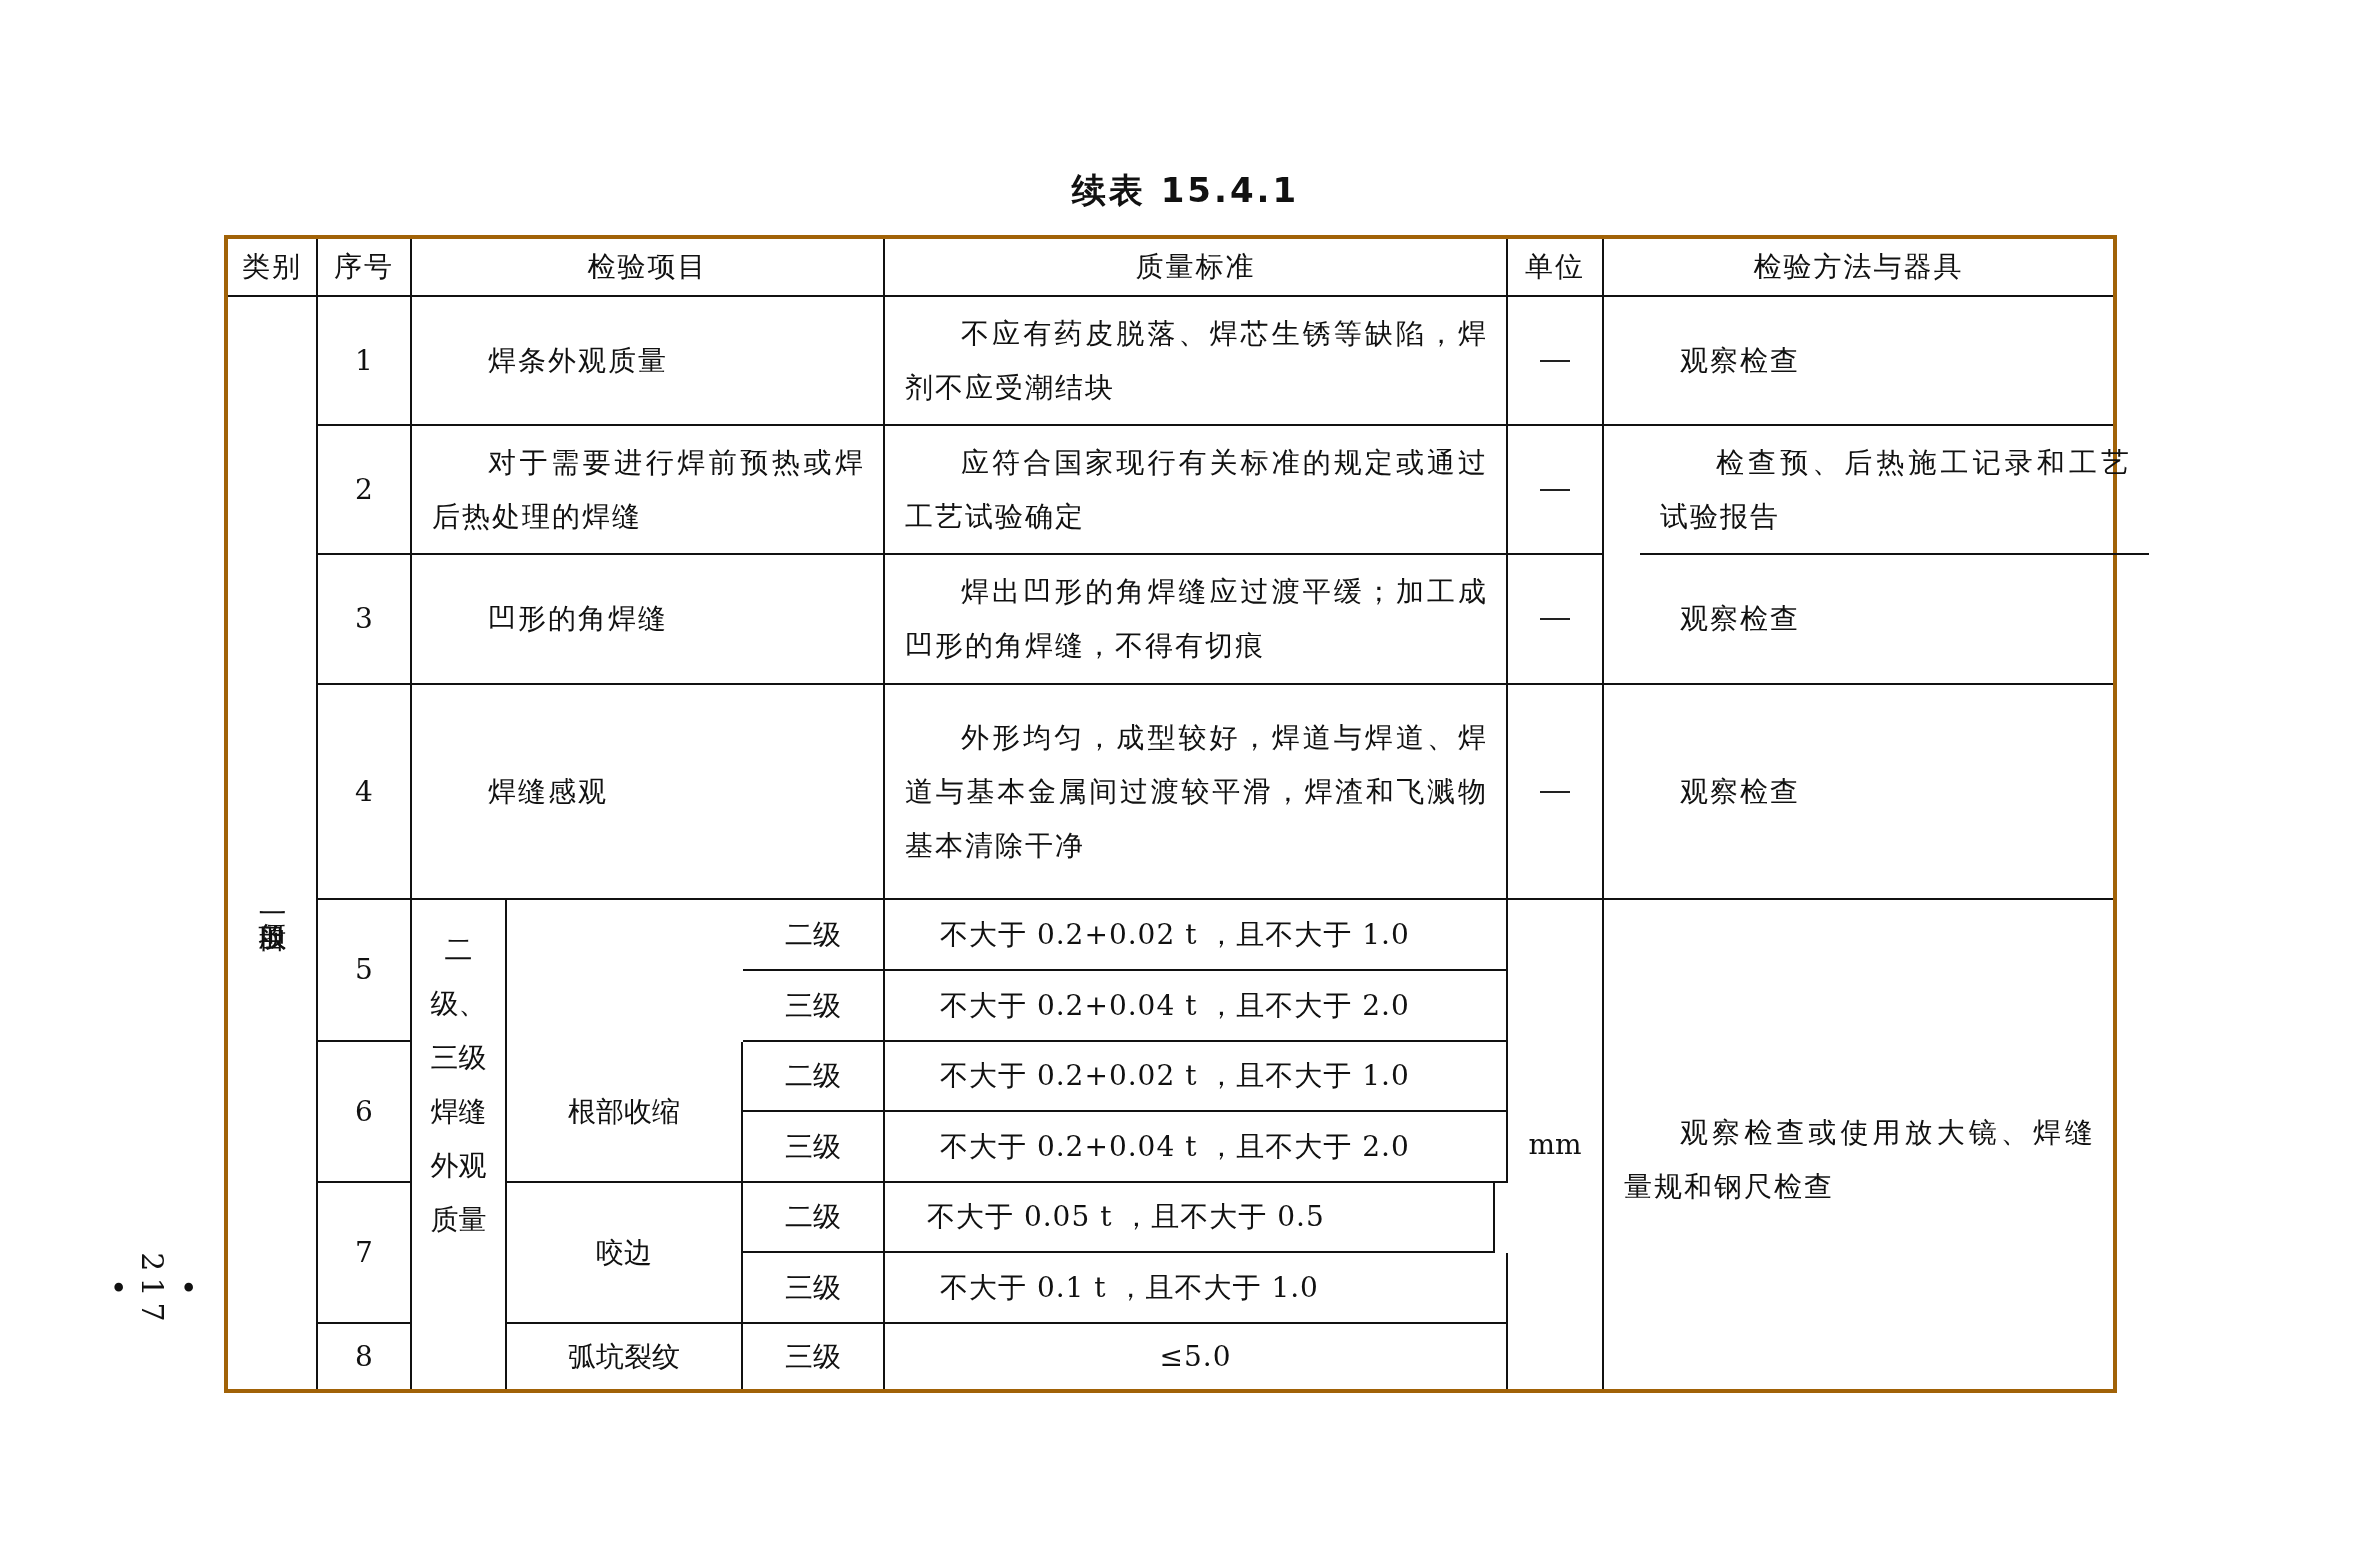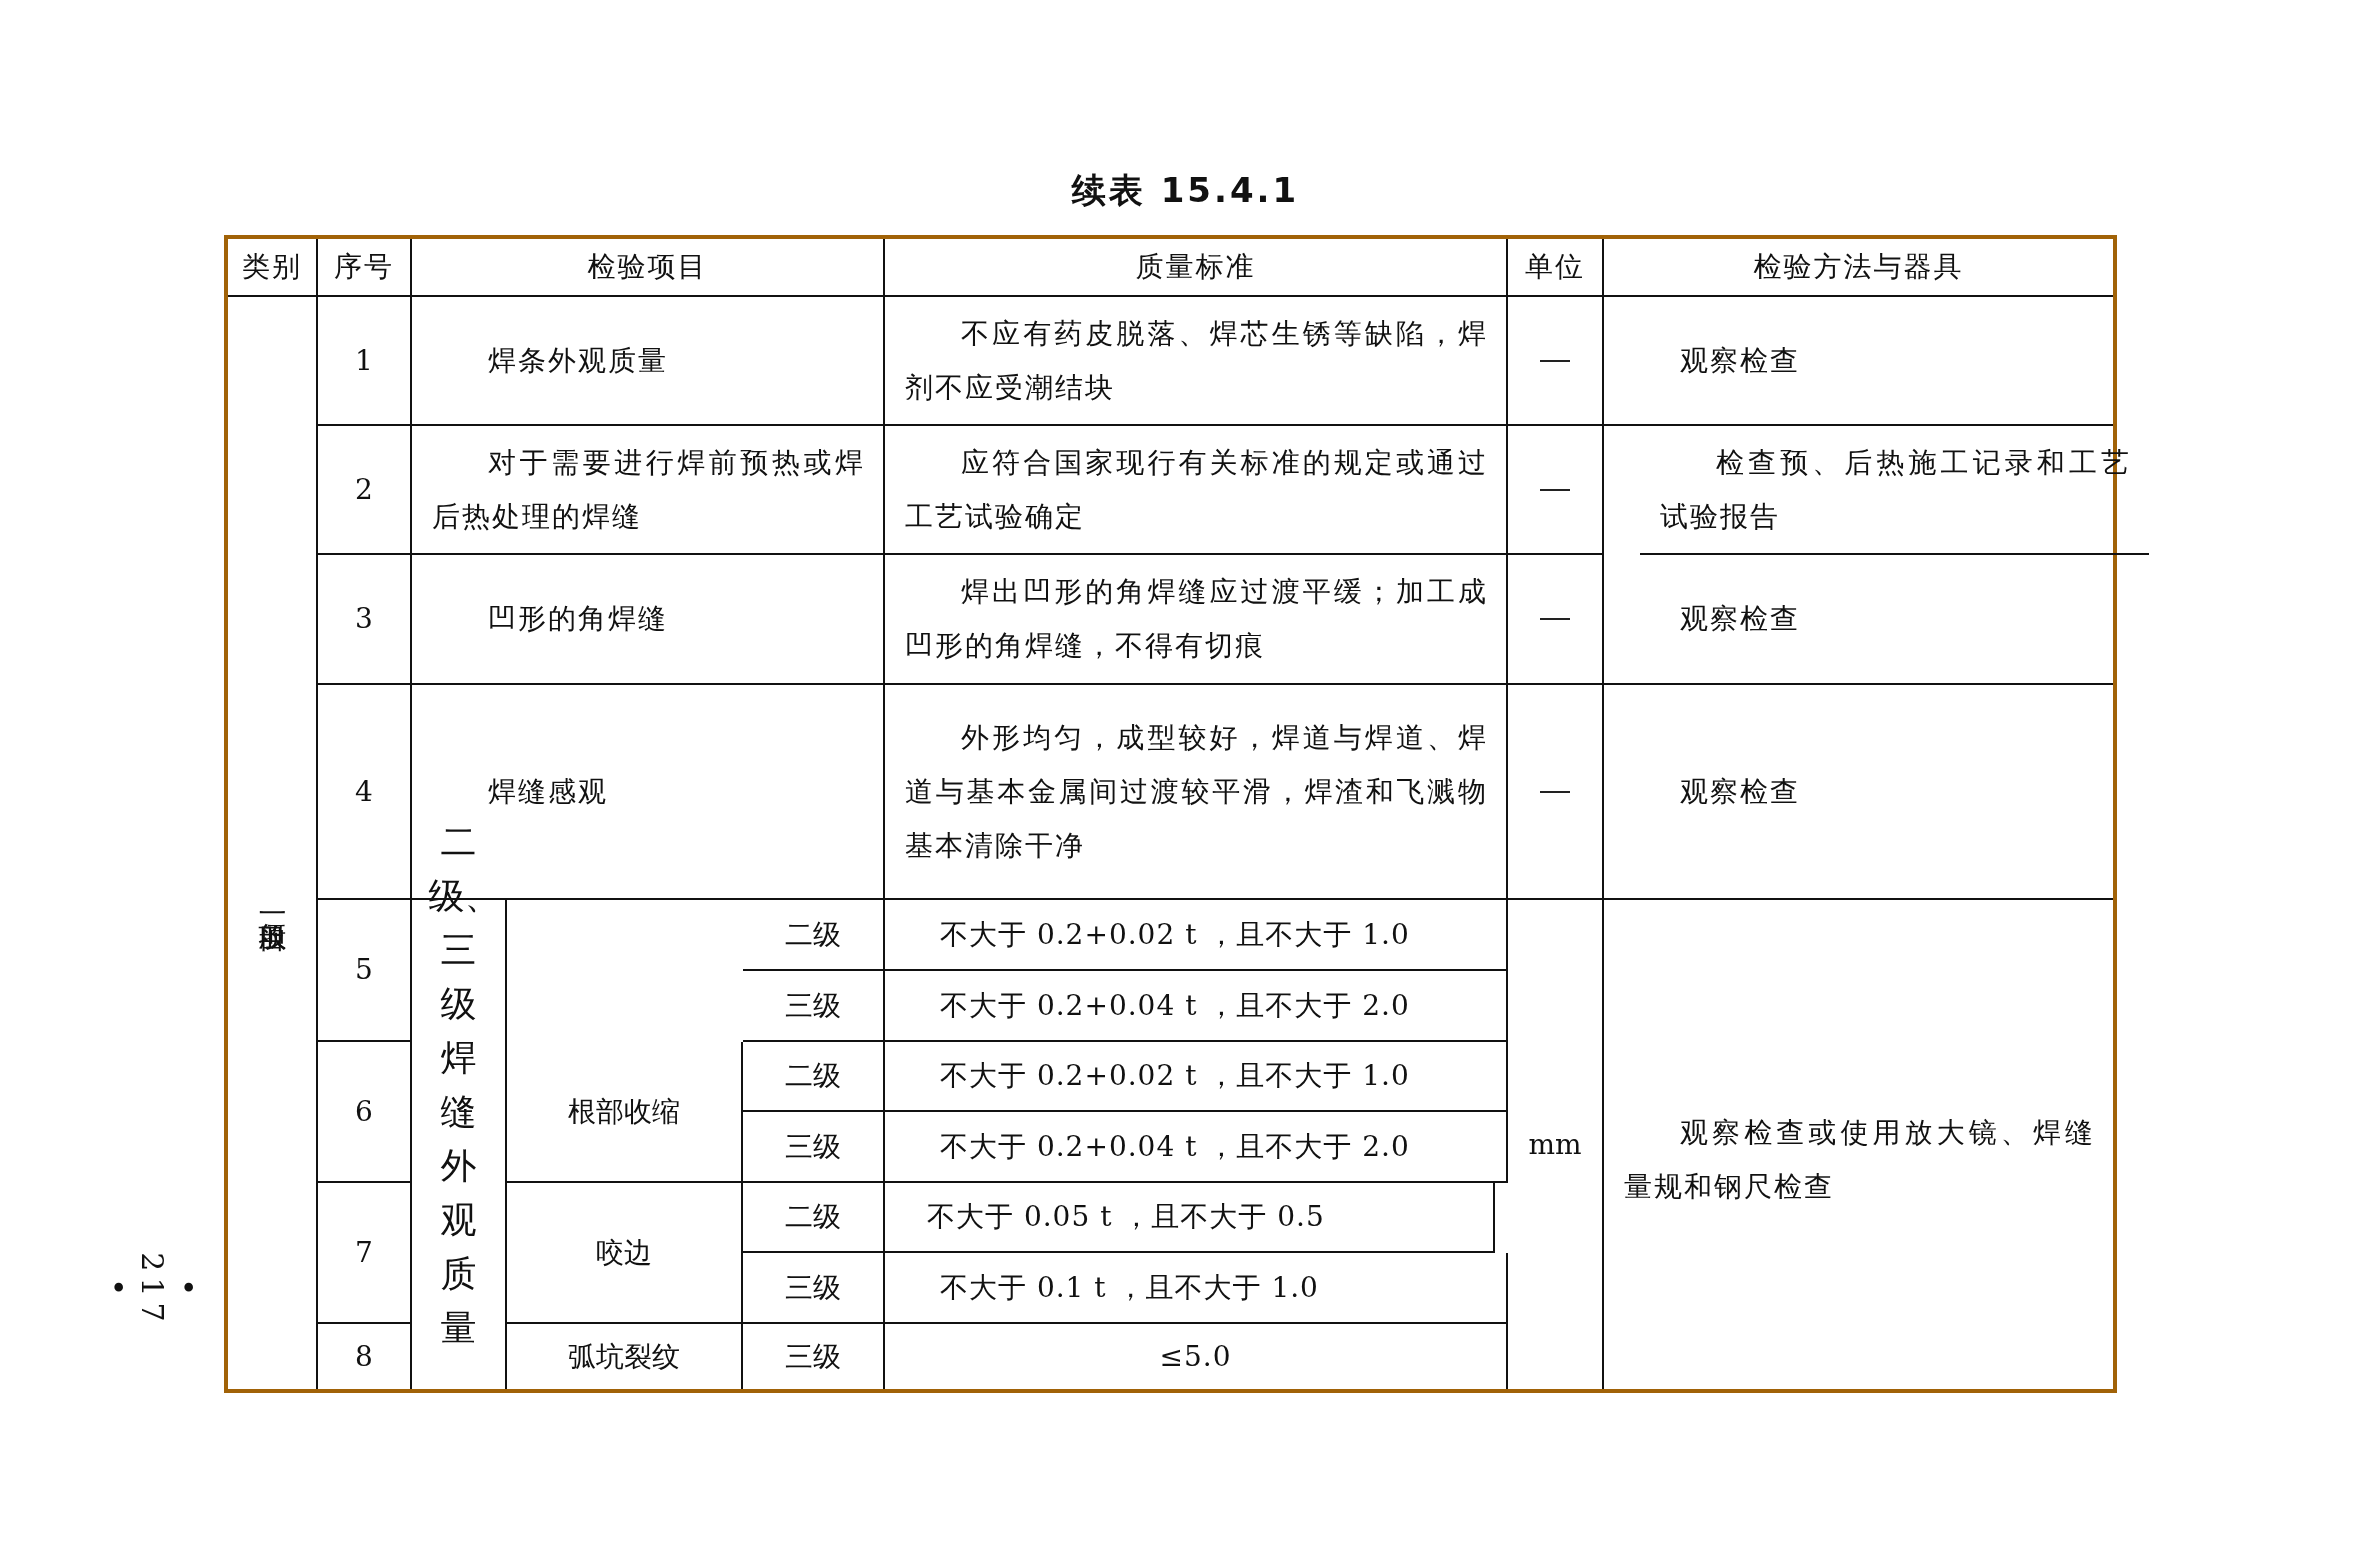--- a/index.html
+++ b/index.html
@@ -15,21 +15,21 @@
          border: 4px solid #a16207; box-sizing: border-box; }
   .cell { position: absolute; box-sizing: border-box; border-right: 2px solid #111;
           border-bottom: 2px solid #111; display: flex; align-items: center;
           justify-content: center; font-size: 28px; line-height: 54px; }
   .cell.left { justify-content: flex-start; padding: 0 18px 0 20px; }
   .cell.noR { border-right: none; }
   .cell.noB { border-bottom: none; }
   .para { text-indent: 2em; text-align: justify; width: 100%; letter-spacing: 2px; }
   .hdr { font-family: "DejaVu Sans", "Liberation Sans", sans-serif; font-size: 28px; letter-spacing: 2px; }
   .vert { writing-mode: vertical-rl; text-orientation: upright; letter-spacing: 2px; font-size: 28px; }
-  .stack { text-align: center; line-height: 54px; font-size: 36px; width: 60px; }
+  .stack { text-align: center; line-height: 54px; font-size: 28px; width: 60px; }
   .dash { display: inline-block; width: 30px; height: 2px; background: #222; }
   .mono { font-family: "DejaVu Serif", "Liberation Serif", serif; letter-spacing: 1px; }
 </style>
 </head>
 <body>
 
 <div class="title">续表 15.4.1</div>
 <div class="page-num">• 217 •</div>
 
 <div class="tbl">

